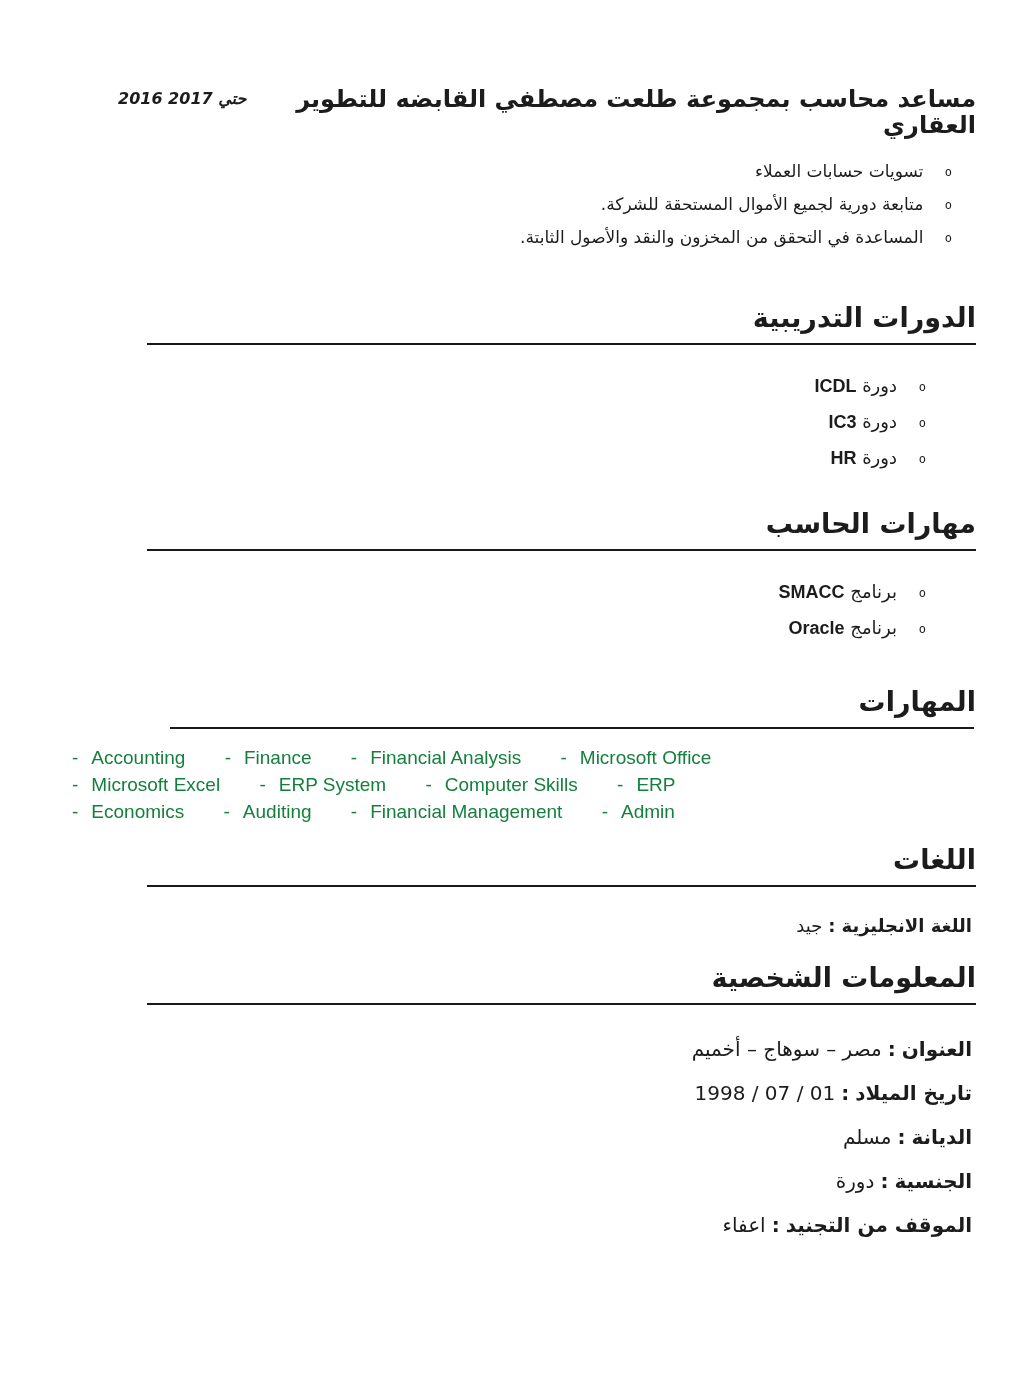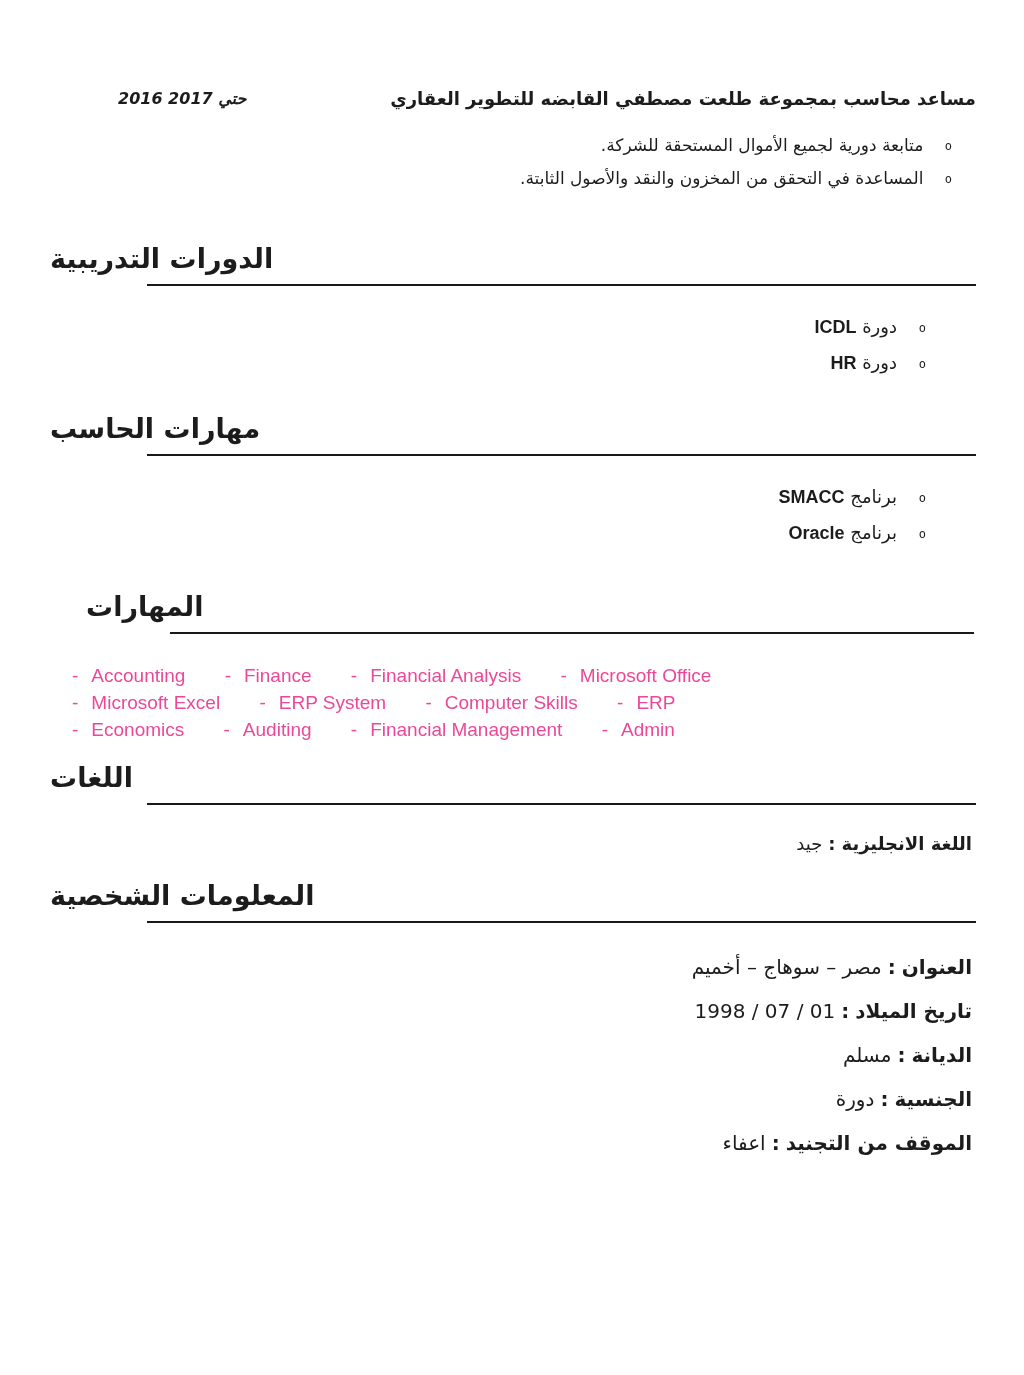--- a/index.html
+++ b/index.html
@@ -22,21 +22,21 @@
   }
 
   
   .exp-header {
     display: flex;
     justify-content: space-between;
     align-items: flex-start;
     padding-left: 68px;
   }
   .exp-title {
-    font-size: 18px;
+    font-size: 24px;
     font-weight: bold;
     line-height: 26px;
   }
   .exp-dates {
     font-size: 16px;
     font-weight: bold;
     font-style: italic;
     line-height: 26px;
     white-space: nowrap;
   }
@@ -56,21 +56,21 @@
     transform: translateY(-1px);
   }
   .bullet-text { font-size: 17px; }
 
   
   .sec-heading {
     margin: 0;
     font-size: 27px;
     font-weight: bold;
     line-height: 38px;
-    text-align: left;
+    text-align: right;
   }
   .rule {
     height: 2px;
     background: #191919;
     margin-top: 6px;
     margin-left: 97px;
   }
 
   .sec-courses  { margin-top: 44px; }
   .sec-computer { margin-top: 28px; }
@@ -84,25 +84,25 @@
   .sec-items .bullet-item { line-height: 33px; font-size: 18px; }
   .latin-bold {
     font-family: "Liberation Sans", "DejaVu Sans", sans-serif;
     font-weight: bold;
   }
 
   
   .skills-list {
     direction: ltr;
     text-align: left;
-    margin-top: 28px;
+    margin-top: 15px;
     padding-left: 22px;
     font-family: "Liberation Sans", "DejaVu Sans", sans-serif;
     font-size: 19px;
-    color: #ec4899;
+    color: #15803d;
   }
   .skills-row { line-height: 27px; }
   .skill { display: inline-block; margin-right: 34px; }
   .dash { display: inline-block; margin-right: 13px; }
 
   
   .kv-list { padding-right: 4px; }
   .kv-label { font-weight: bold; }
   .colon { margin: 0 6px; font-weight: bold; }
   .lang-list { margin-top: 16px; }
@@ -117,36 +117,45 @@
 <div class="page">
 
   <div class="exp-header">
     <div class="exp-title">مساعد محاسب بمجموعة طلعت مصطفي القابضه للتطوير العقاري</div>
     <div class="exp-dates" dir="ltr">2016 حتي 2017</div>
   </div>
 
   <ul class="bullet-list">
     <li class="bullet-item">
       <span class="marker">o</span>
+      <span class="bullet-text">تسويات حسابات العملاء</span>
+    </li>
+    <li class="bullet-item">
+      <span class="marker">o</span>
       <span class="bullet-text">متابعة دورية لجميع الأموال المستحقة للشركة.</span>
     </li>
     <li class="bullet-item">
       <span class="marker">o</span>
       <span class="bullet-text">المساعدة في التحقق من المخزون والنقد والأصول الثابتة.</span>
     </li>
   </ul>
 
   <section class="sec-courses">
     <h2 class="sec-heading">الدورات التدريبية</h2>
     <div class="rule"></div>
     <ul class="bullet-list sec-items">
       <li class="bullet-item">
         <span class="marker">o</span>
         <span>دورة</span>
         <span class="latin-bold">ICDL</span>
+      </li>
+      <li class="bullet-item">
+        <span class="marker">o</span>
+        <span>دورة</span>
+        <span class="latin-bold">IC3</span>
       </li>
       <li class="bullet-item">
         <span class="marker">o</span>
         <span>دورة</span>
         <span class="latin-bold">HR</span>
       </li>
     </ul>
   </section>
 
   <section class="sec-computer">

